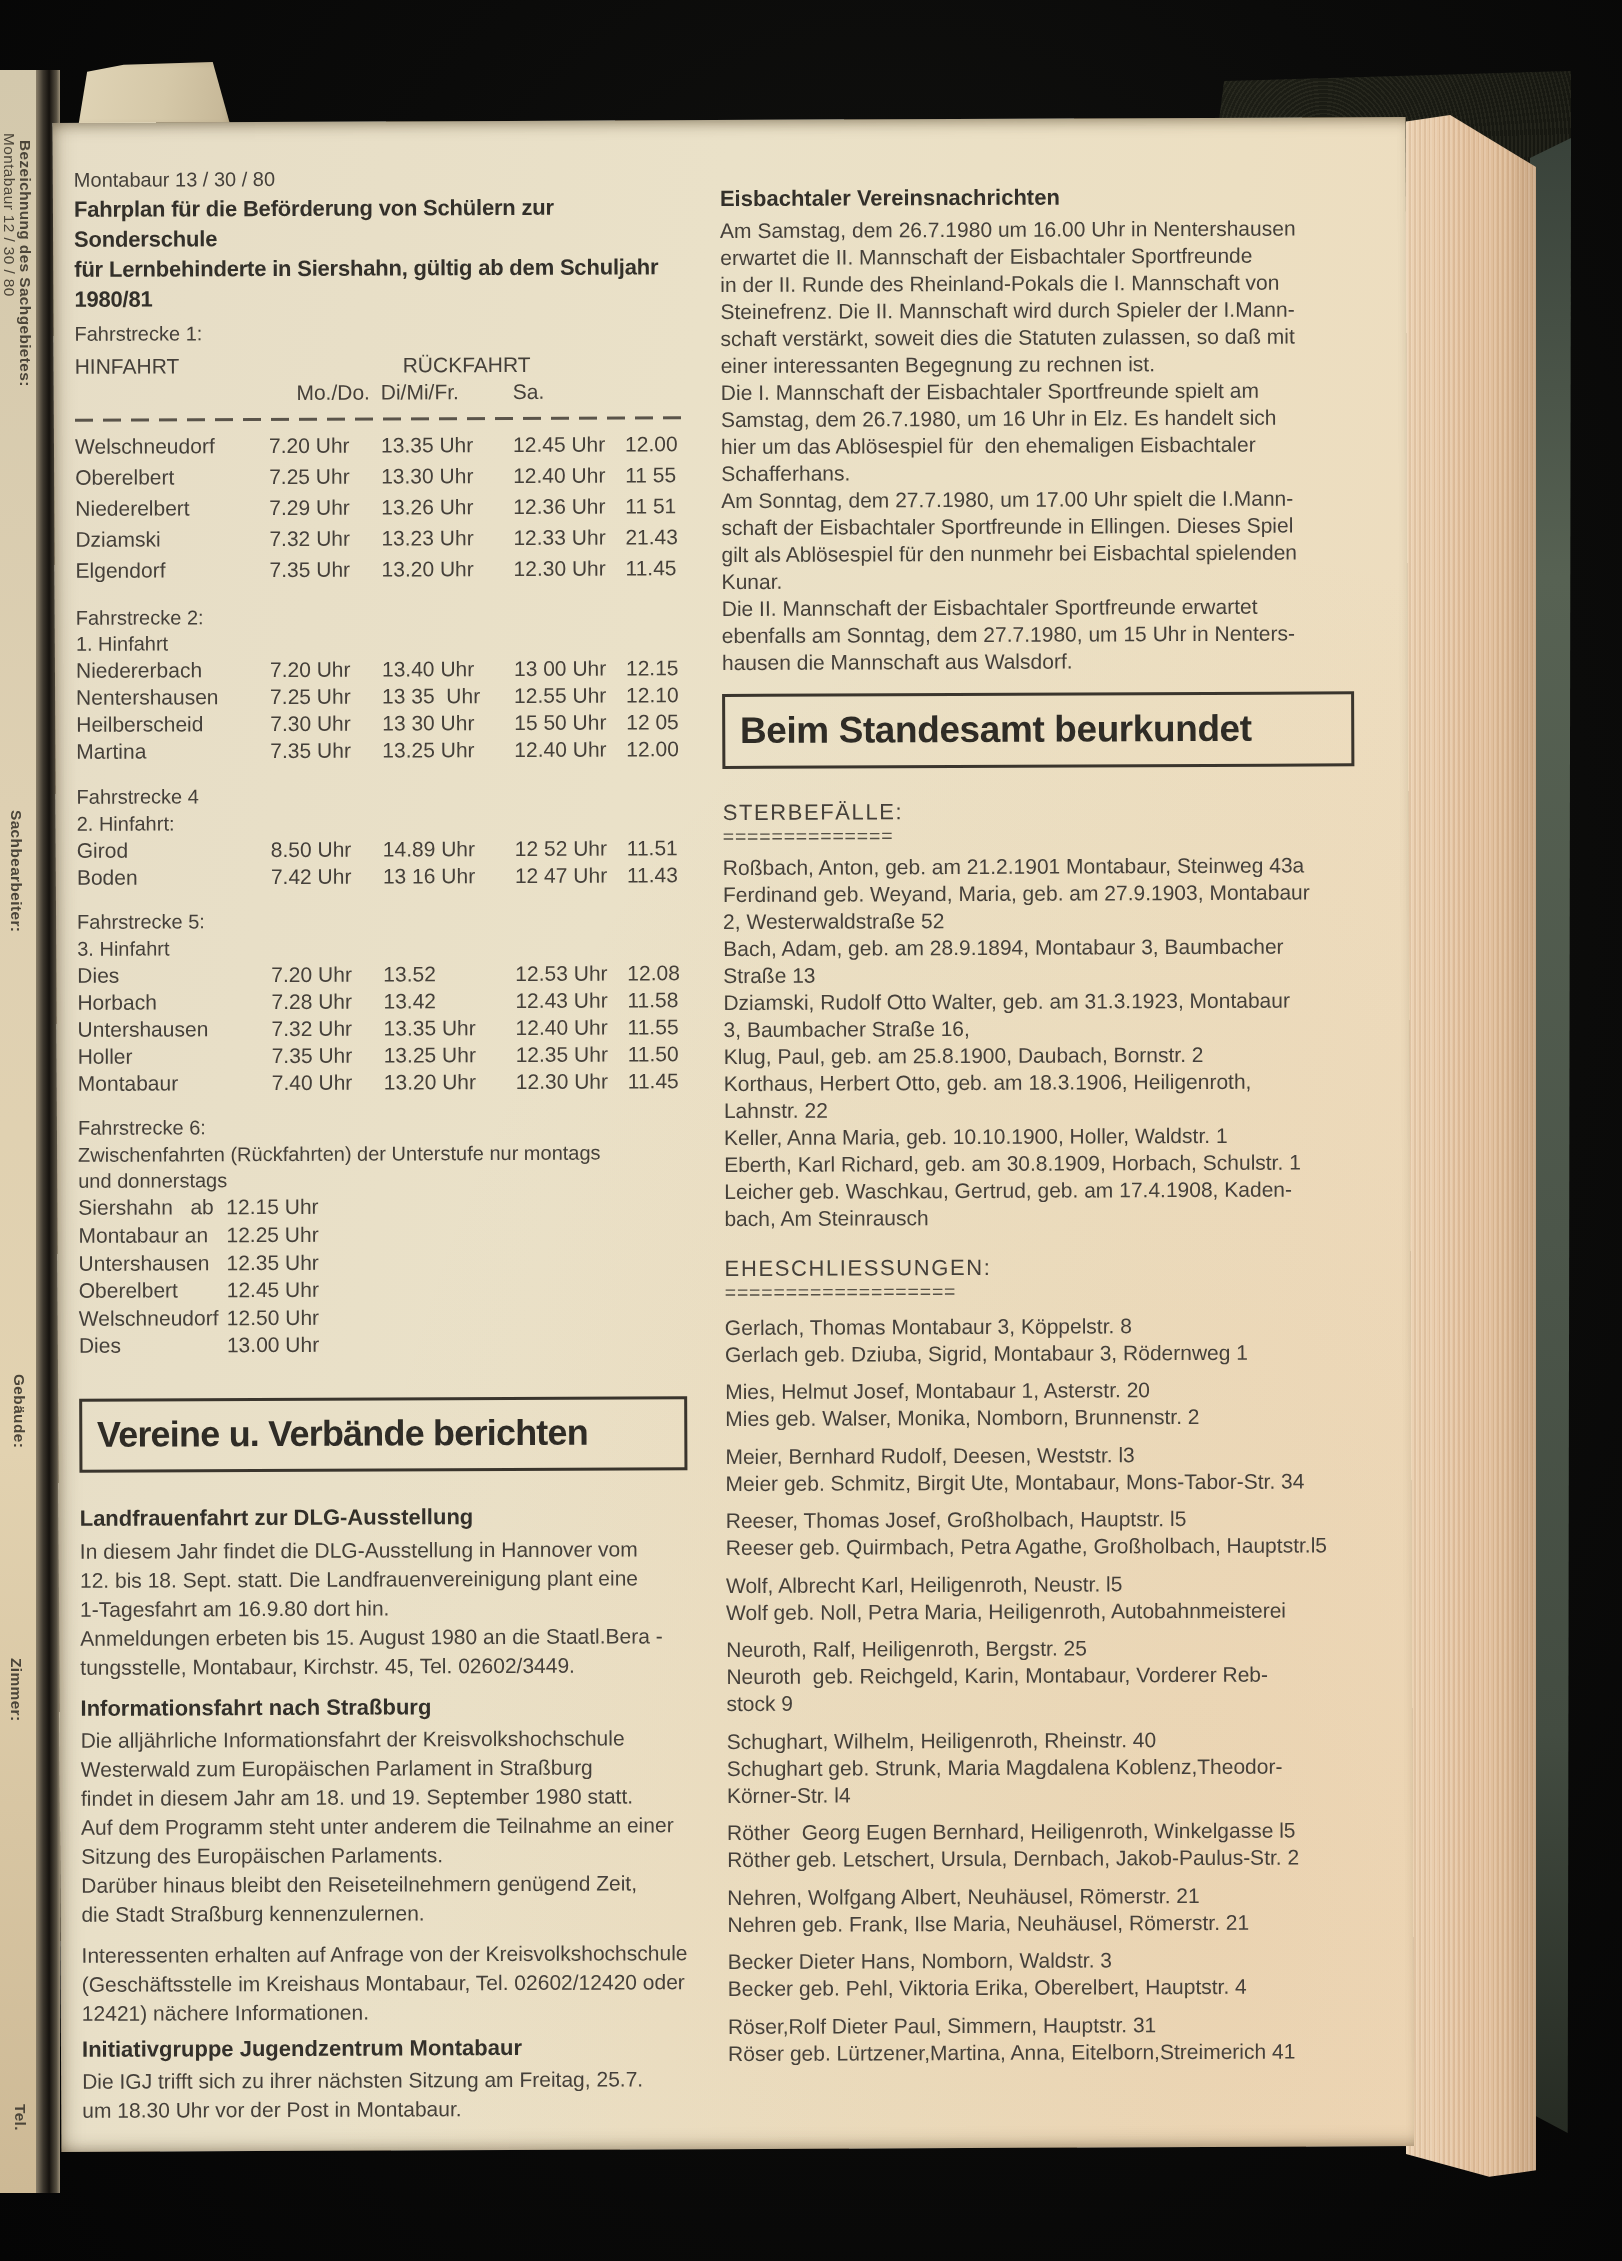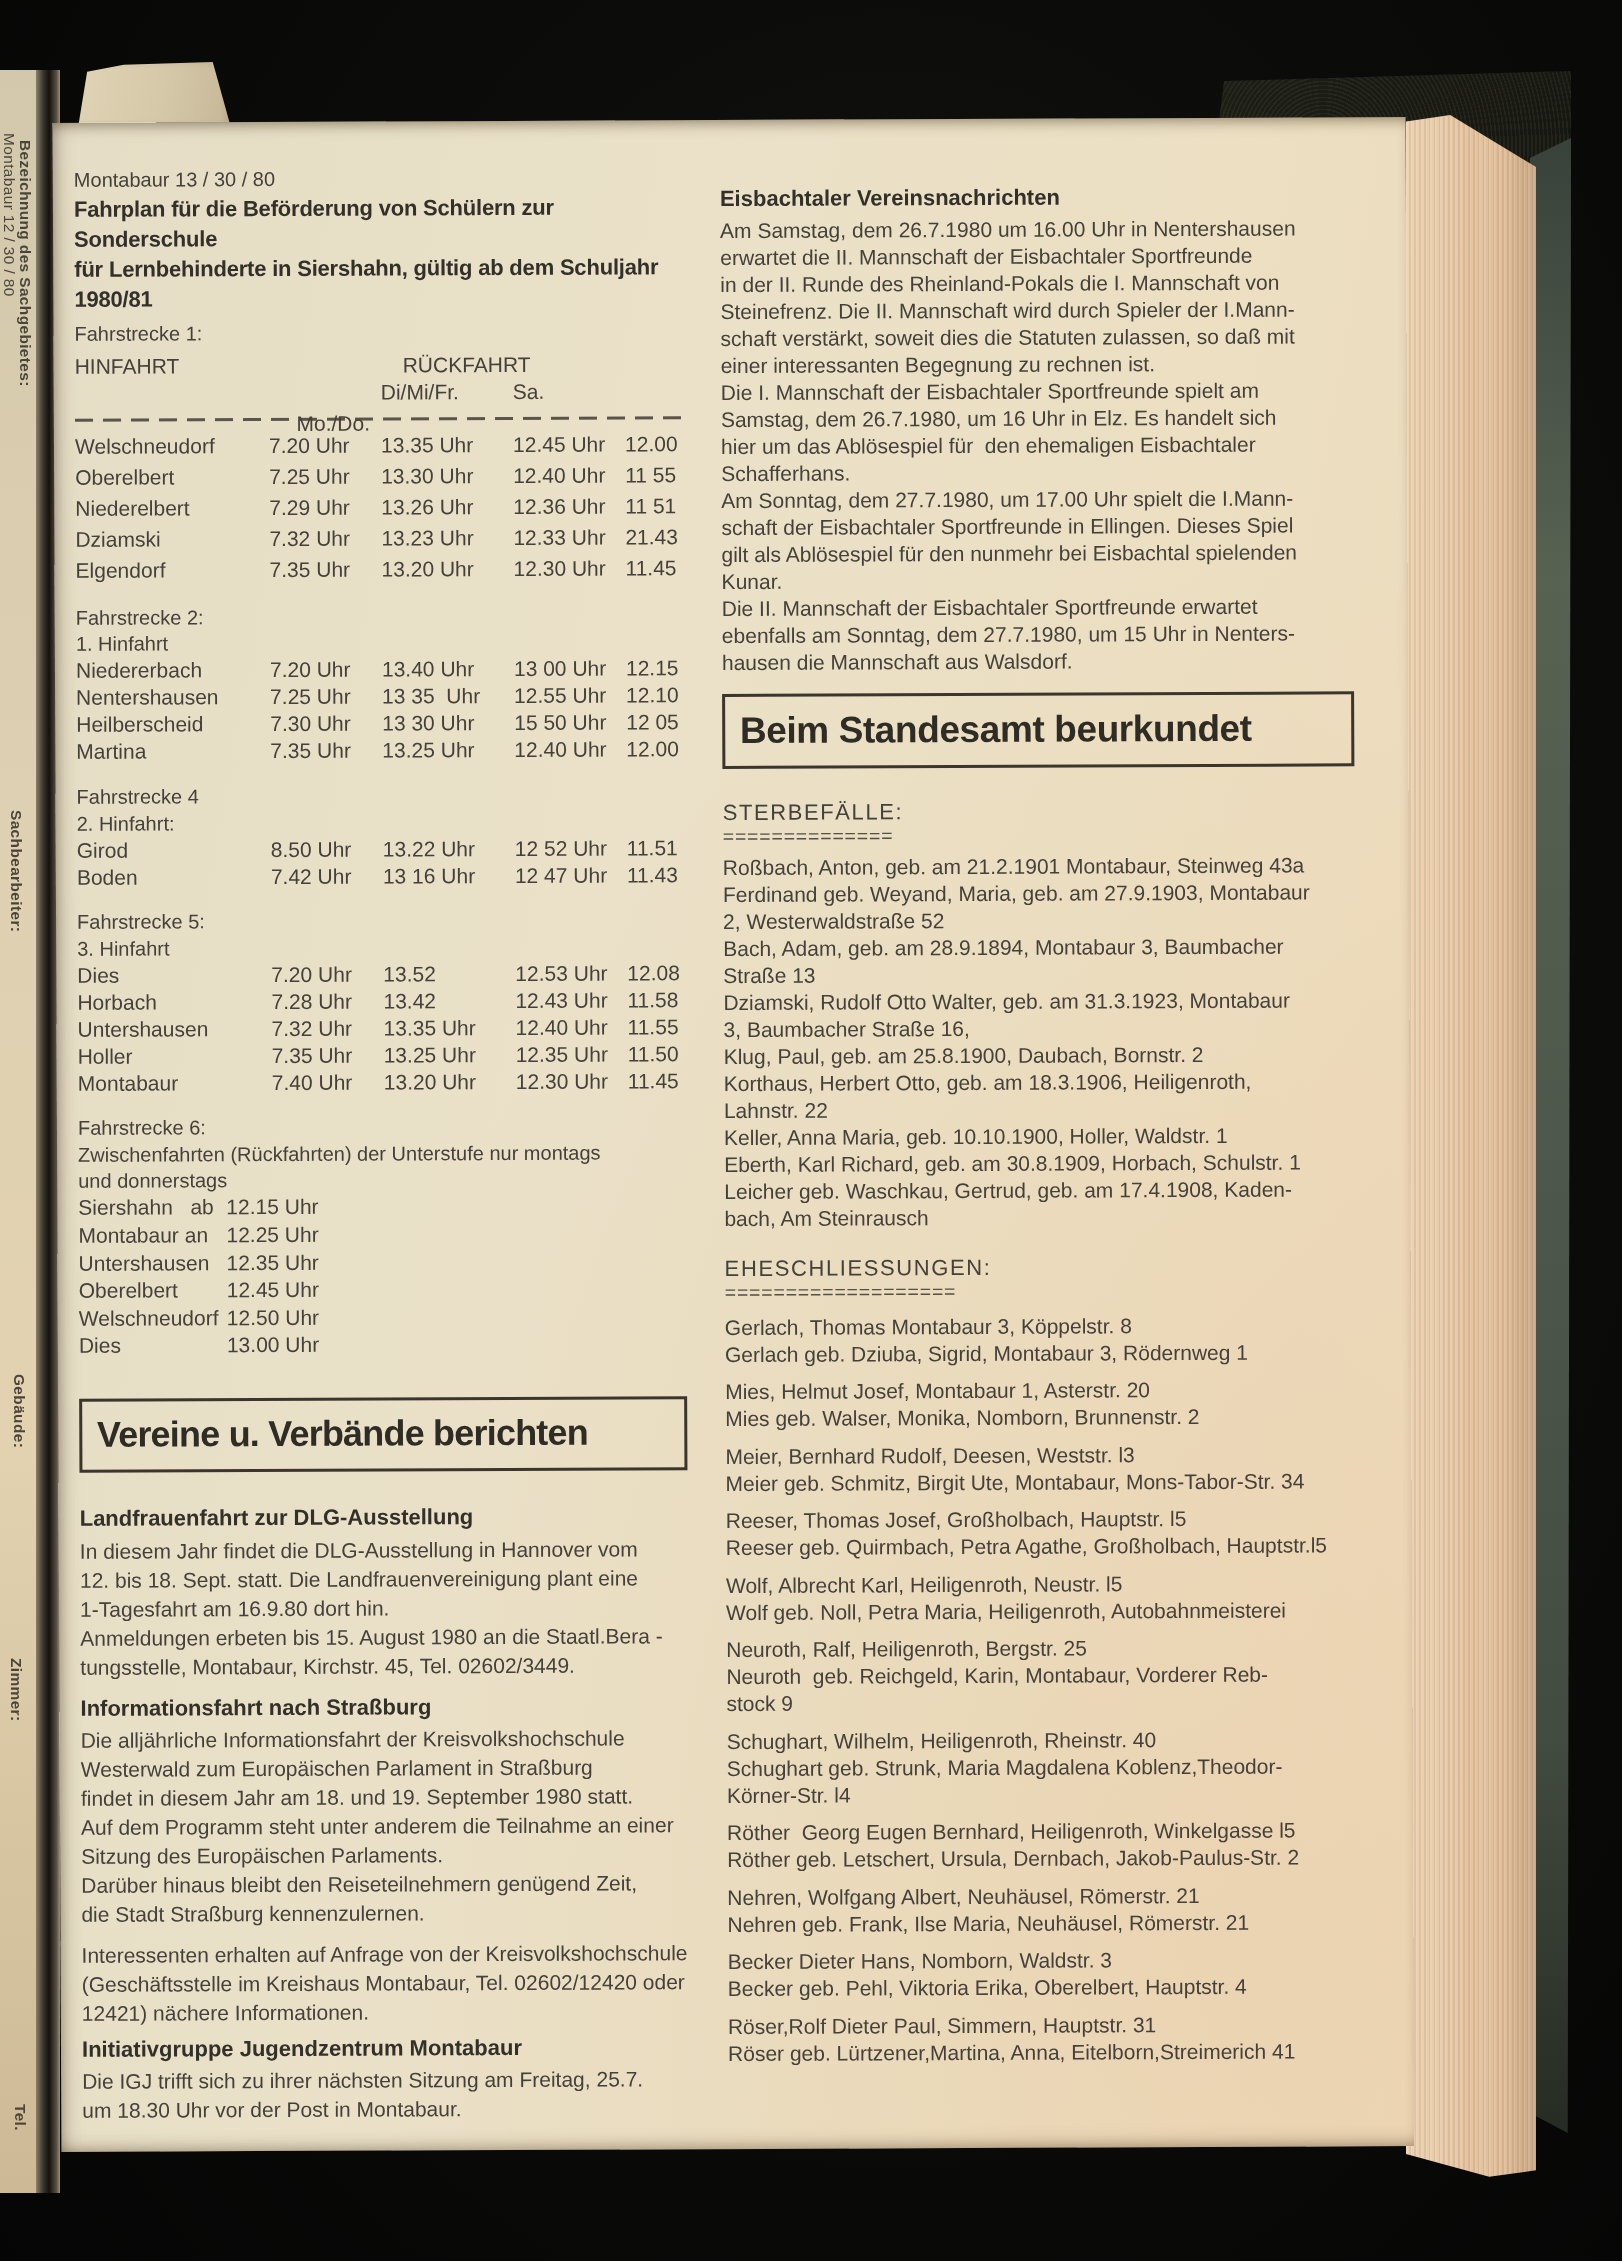--- a/index.html
+++ b/index.html
@@ -41,21 +41,21 @@
   #left-col{left:21px;top:45px;width:607px;}
   #right-col{left:667px;top:65px;width:686px;}
   .tline{white-space:pre;font-size:21px;line-height:27px;}
   .gap{height:11.4px;}
   .doc-code{font-size:20px;line-height:24px;margin-bottom:3.2px;}
   .sched-title{font-size:22px;line-height:30px;font-weight:bold;color:#33302a;letter-spacing:-0.2px;}
   .route-label{font-size:20px;line-height:25px;margin-top:1.6px;}
   .thead{position:relative;height:27.6px;font-size:21px;margin-top:8px;}
   .thead .rueck{position:absolute;left:328px;top:0;}
   .subhead{display:grid;grid-template-columns:194px 112px 132px 112px auto;font-size:21px;height:29px;}
-  .subhead span:nth-child(2){padding-left:27.6px;margin-top:31px;}
+  .subhead span:nth-child(2){padding-left:27.6px;}
   .dashline{height:2.4px;margin:8px 0 9.7px 0;
     background:repeating-linear-gradient(90deg,#5a544a 0 18px,transparent 18px 28px);}
   .trow{display:grid;grid-template-columns:194px 112px 132px 112px auto;font-size:21px;line-height:27px;white-space:pre;}
   #routes .route:first-child .trow{line-height:31px;}
   .route{margin-top:19.5px;}
   .route:first-child{margin-top:0;}
   .srow{display:grid;grid-template-columns:148px auto;font-size:21px;line-height:27.6px;white-space:pre;}
   .box-headline{border:3.2px solid #3a352d;display:block;margin:37px 0 0 0;padding:11.4px 14.6px 13px 14.6px;
     font-weight:bold;color:#2f2c26;}
   #vereine-box{width:573px;font-size:36px;letter-spacing:-0.8px;line-height:44px;margin-top:39px;}
@@ -121,21 +121,21 @@
             <div class="route-label">Fahrstrecke 2:</div>
             <div class="route-label">1. Hinfahrt</div>
             <div class="trow"><span>Niedererbach</span><span>7.20 Uhr</span><span>13.40 Uhr</span><span>13 00 Uhr</span><span>12.15</span></div>
             <div class="trow"><span>Nentershausen</span><span>7.25 Uhr</span><span>13 35  Uhr</span><span>12.55 Uhr</span><span>12.10</span></div>
             <div class="trow"><span>Heilberscheid</span><span>7.30 Uhr</span><span>13 30 Uhr</span><span>15 50 Uhr</span><span>12 05</span></div>
             <div class="trow"><span>Martina</span><span>7.35 Uhr</span><span>13.25 Uhr</span><span>12.40 Uhr</span><span>12.00</span></div>
           </div>
           <div class="route">
             <div class="route-label">Fahrstrecke 4</div>
             <div class="route-label">2. Hinfahrt:</div>
-            <div class="trow"><span>Girod</span><span>8.50 Uhr</span><span>13.22 Uhr</span><span>12 52 Uhr</span><span>11.51</span></div>
+            <div class="trow"><span>Girod</span><span>8.50 Uhr</span><span>14.89 Uhr</span><span>12 52 Uhr</span><span>11.51</span></div>
             <div class="trow"><span>Boden</span><span>7.42 Uhr</span><span>13 16 Uhr</span><span>12 47 Uhr</span><span>11.43</span></div>
           </div>
           <div class="route">
             <div class="route-label">Fahrstrecke 5:</div>
             <div class="route-label">3. Hinfahrt</div>
             <div class="trow"><span>Dies</span><span>7.20 Uhr</span><span>13.52</span><span>12.53 Uhr</span><span>12.08</span></div>
             <div class="trow"><span>Horbach</span><span>7.28 Uhr</span><span>13.42</span><span>12.43 Uhr</span><span>11.58</span></div>
             <div class="trow"><span>Untershausen</span><span>7.32 Uhr</span><span>13.35 Uhr</span><span>12.40 Uhr</span><span>11.55</span></div>
             <div class="trow"><span>Holler</span><span>7.35 Uhr</span><span>13.25 Uhr</span><span>12.35 Uhr</span><span>11.50</span></div>
             <div class="trow"><span>Montabaur</span><span>7.40 Uhr</span><span>13.20 Uhr</span><span>12.30 Uhr</span><span>11.45</span></div>

